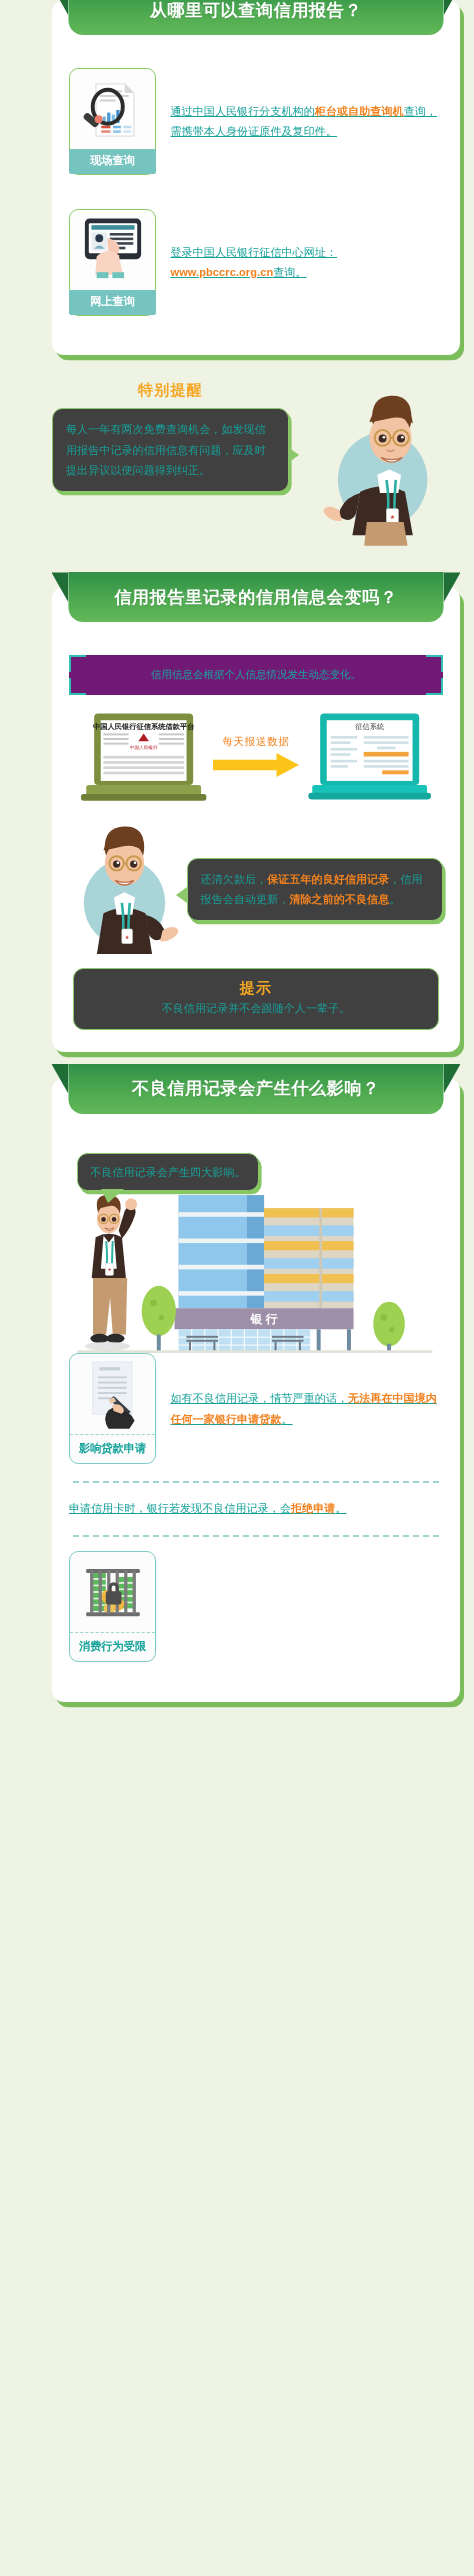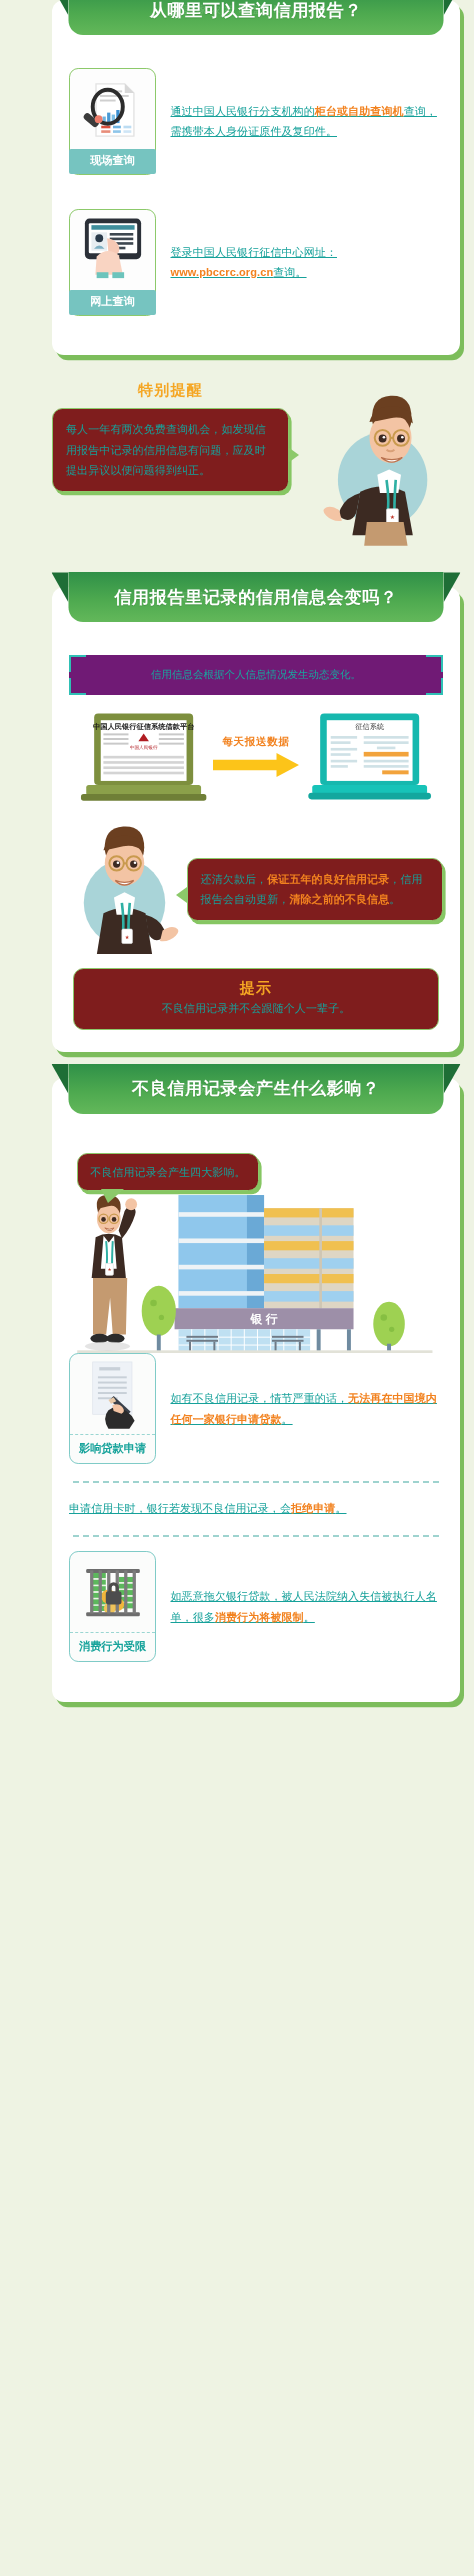--- a/index.html
+++ b/index.html
@@ -120,21 +120,21 @@
     border-top: 2px dashed #9ed3cf;
     margin: 14.5px 21px;
   }
 
   
   .tip-head {
     color: #f5a623; font-size: 15px; font-weight: bold;
     text-align: center; letter-spacing: 1.3px;
   }
   .bubble {
-    background: #7f1d1d;
+    background: #404040;
     border: 1.3px solid #8cc96a;
     border-radius: 10.5px;
     padding: 10.5px 13px;
     position: relative;
     box-shadow: 2.6px 3.3px 0 0 #86c663;
   }
   .bubble.plain { box-shadow: none; }
   .bubble.tail-r:after {
     content:""; position:absolute; right:-11.2px; top:46%;
     border-top: 8.6px solid transparent;
@@ -174,21 +174,21 @@
   .reminder .inner { display: flex; align-items: flex-start; padding-left: 14.5px; }
   .reminder .left { width: 237px; }
   .reminder .right { flex: 1; display:flex; align-items:flex-end; justify-content:center; }
 
   
   svg { display: block; }
 
   
   .transfer { display: flex; align-items: center; justify-content: center; gap: 4px; padding: 12px 13px 4px; }
   .arrow-wrap { text-align: center; }
-  .arrow-lbl { color: #f2821f; font-weight: bold; font-size: 10.5px; letter-spacing: 0.7px; margin-bottom: 4px; text-align: center; }
+  .arrow-lbl { color: #f2821f; font-weight: normal; font-size: 10.5px; letter-spacing: 0.7px; margin-bottom: 4px; text-align: center; }
 
   .center-txt { text-align:center; }
   .mb12 { margin-bottom: 8px; }
 </style>
 </head>
 <body>
 
 <div class="page">
 
   <div class="section">
@@ -571,19 +571,18 @@
                   <rect x="59" y="22" width="5" height="66"></rect>
                 <rect x="72" y="22" width="5" height="66"></rect>
                   <rect x="85" y="22" width="5" height="66"></rect>
               </g>
               <path d="M48 48 a8 8 0 0 1 16 0 v8 h-5 v-8 a3 3 0 0 0 -6 0 v8 h-5 z" fill="#4d4d4d"></path>
               <rect x="44" y="54" width="24" height="20" rx="4" fill="#4d4d4d"></rect>
             </svg>
           </div>
           <div class="cap">消费行为受限</div>
         </div>
-        <div class="txt body-txt"><span>如恶意拖欠银行贷款，被人民法院纳入失信被执行人名单，很多</span><span class="hl">消费行为将被限制</span><span>。</span></div>
       </div>
     </div>
   </div>
 
 </div>
 
 
 </body></html>

